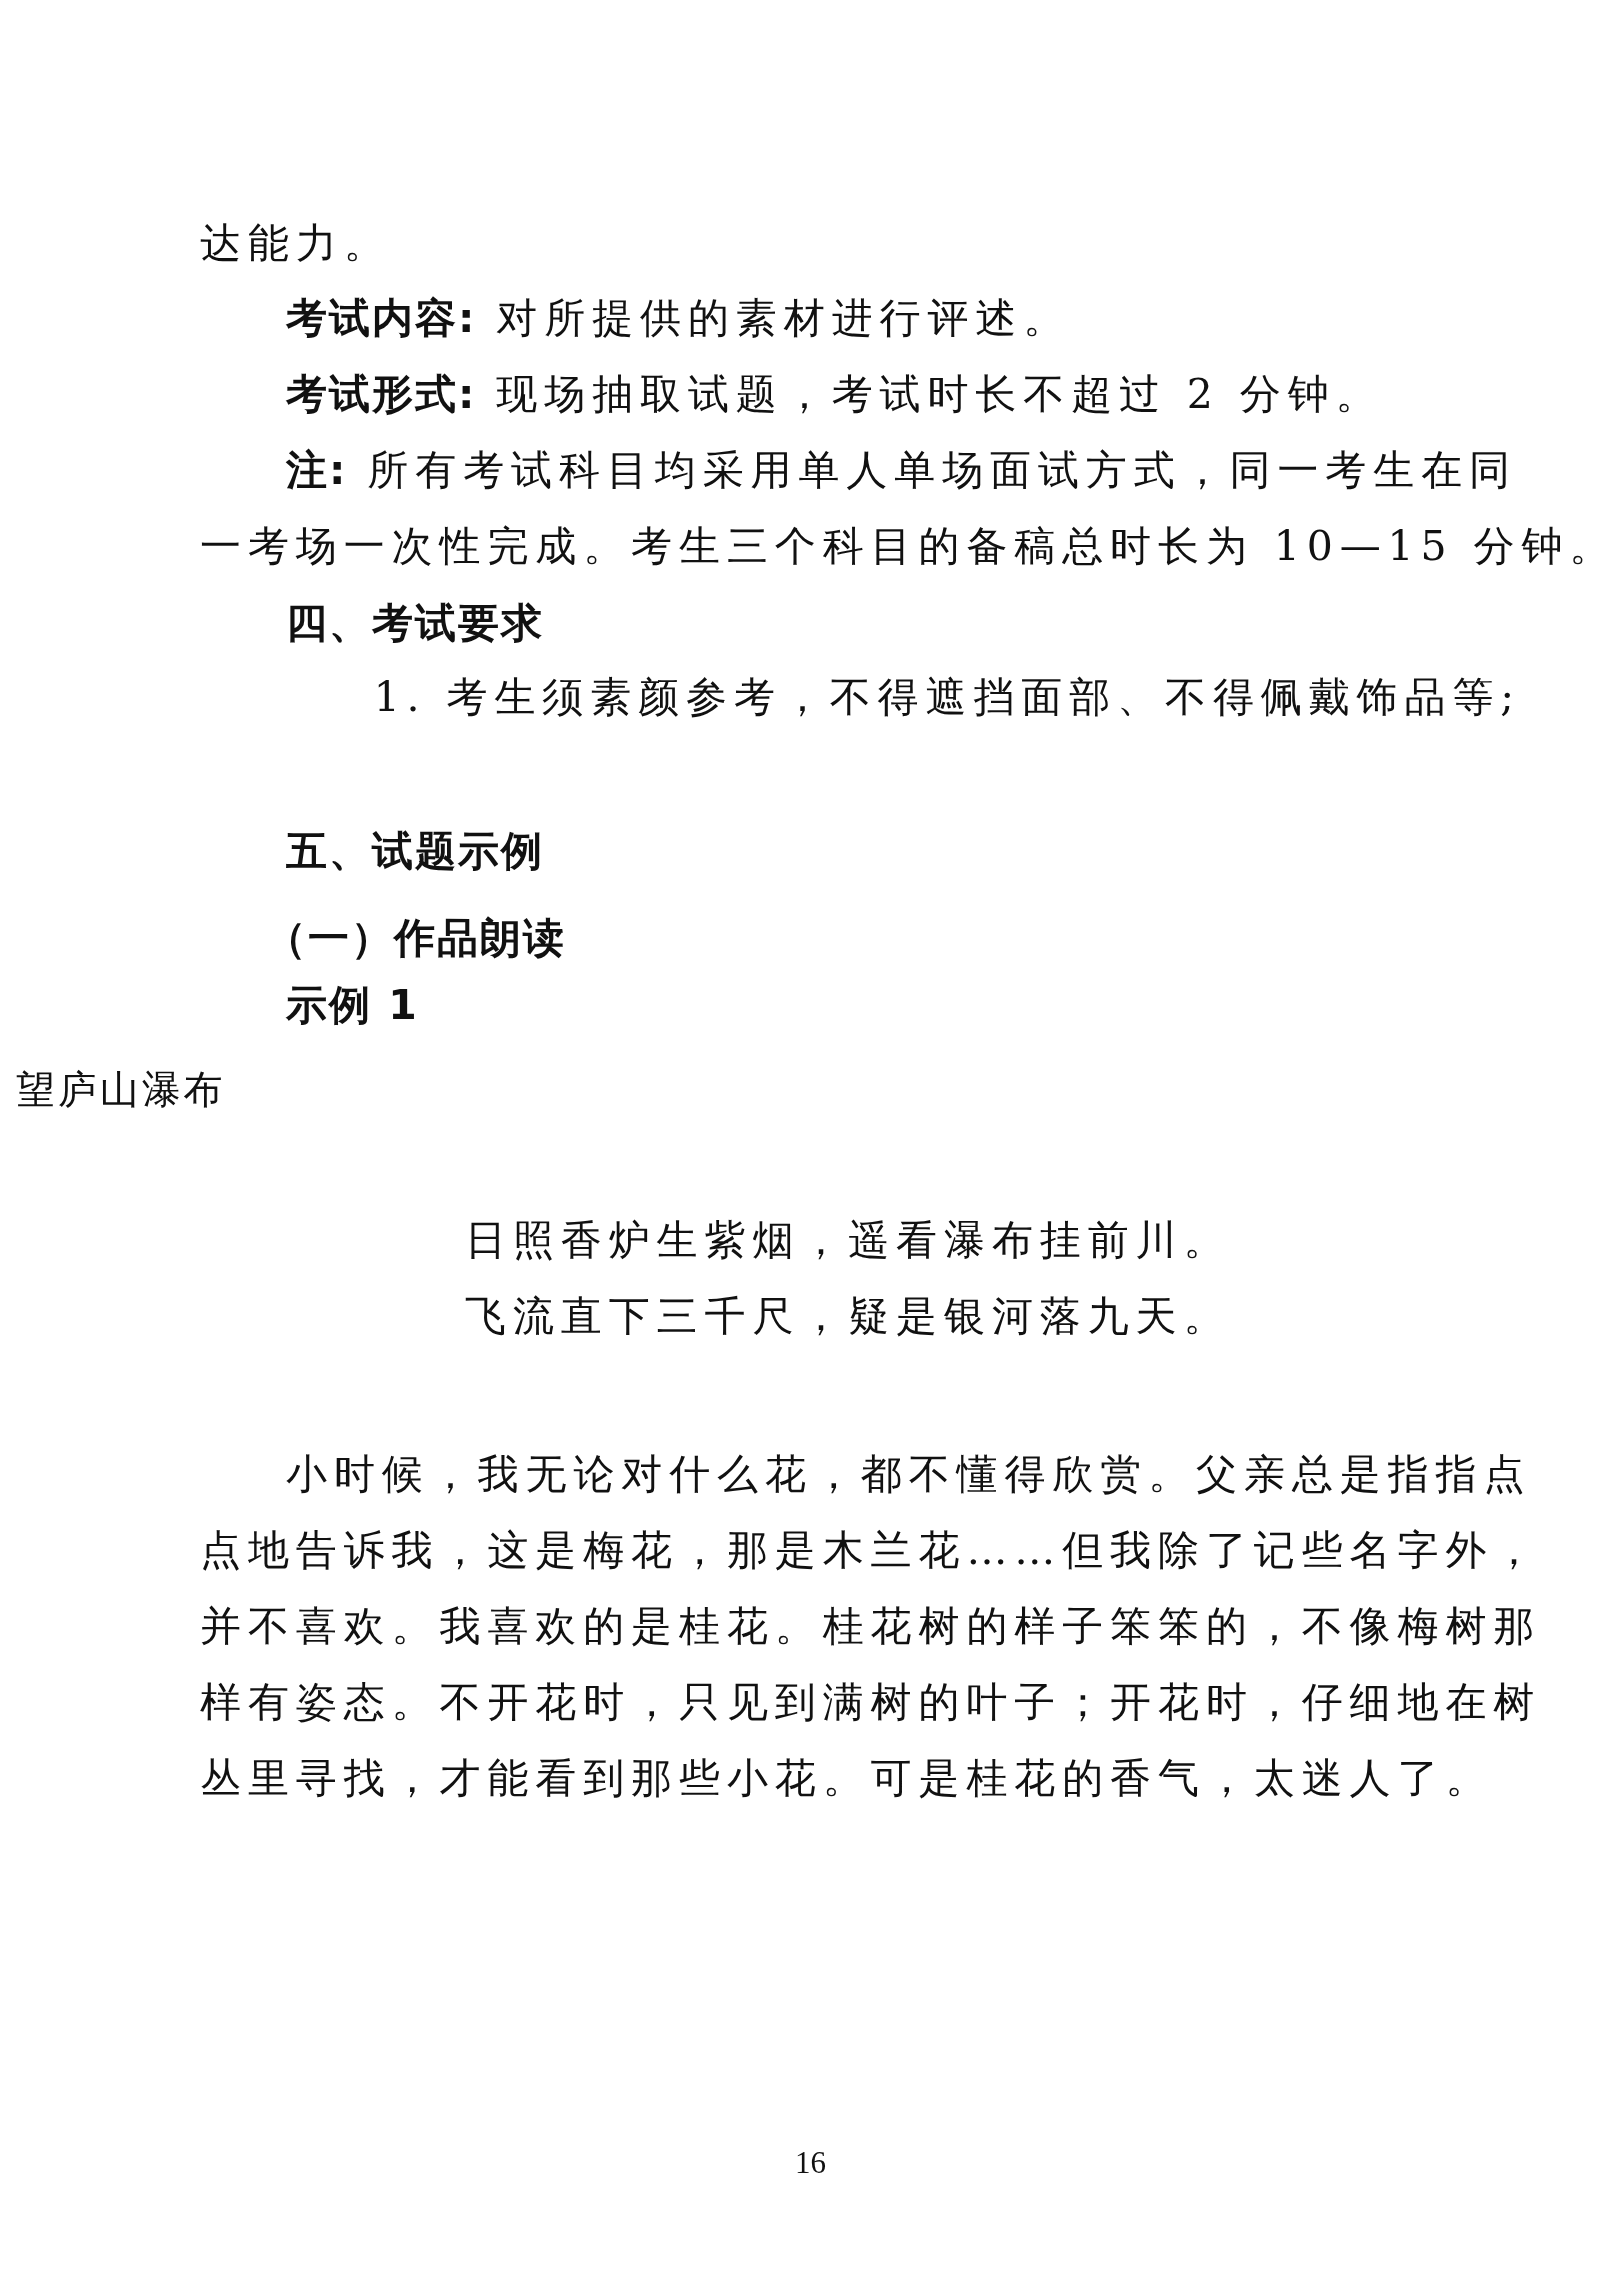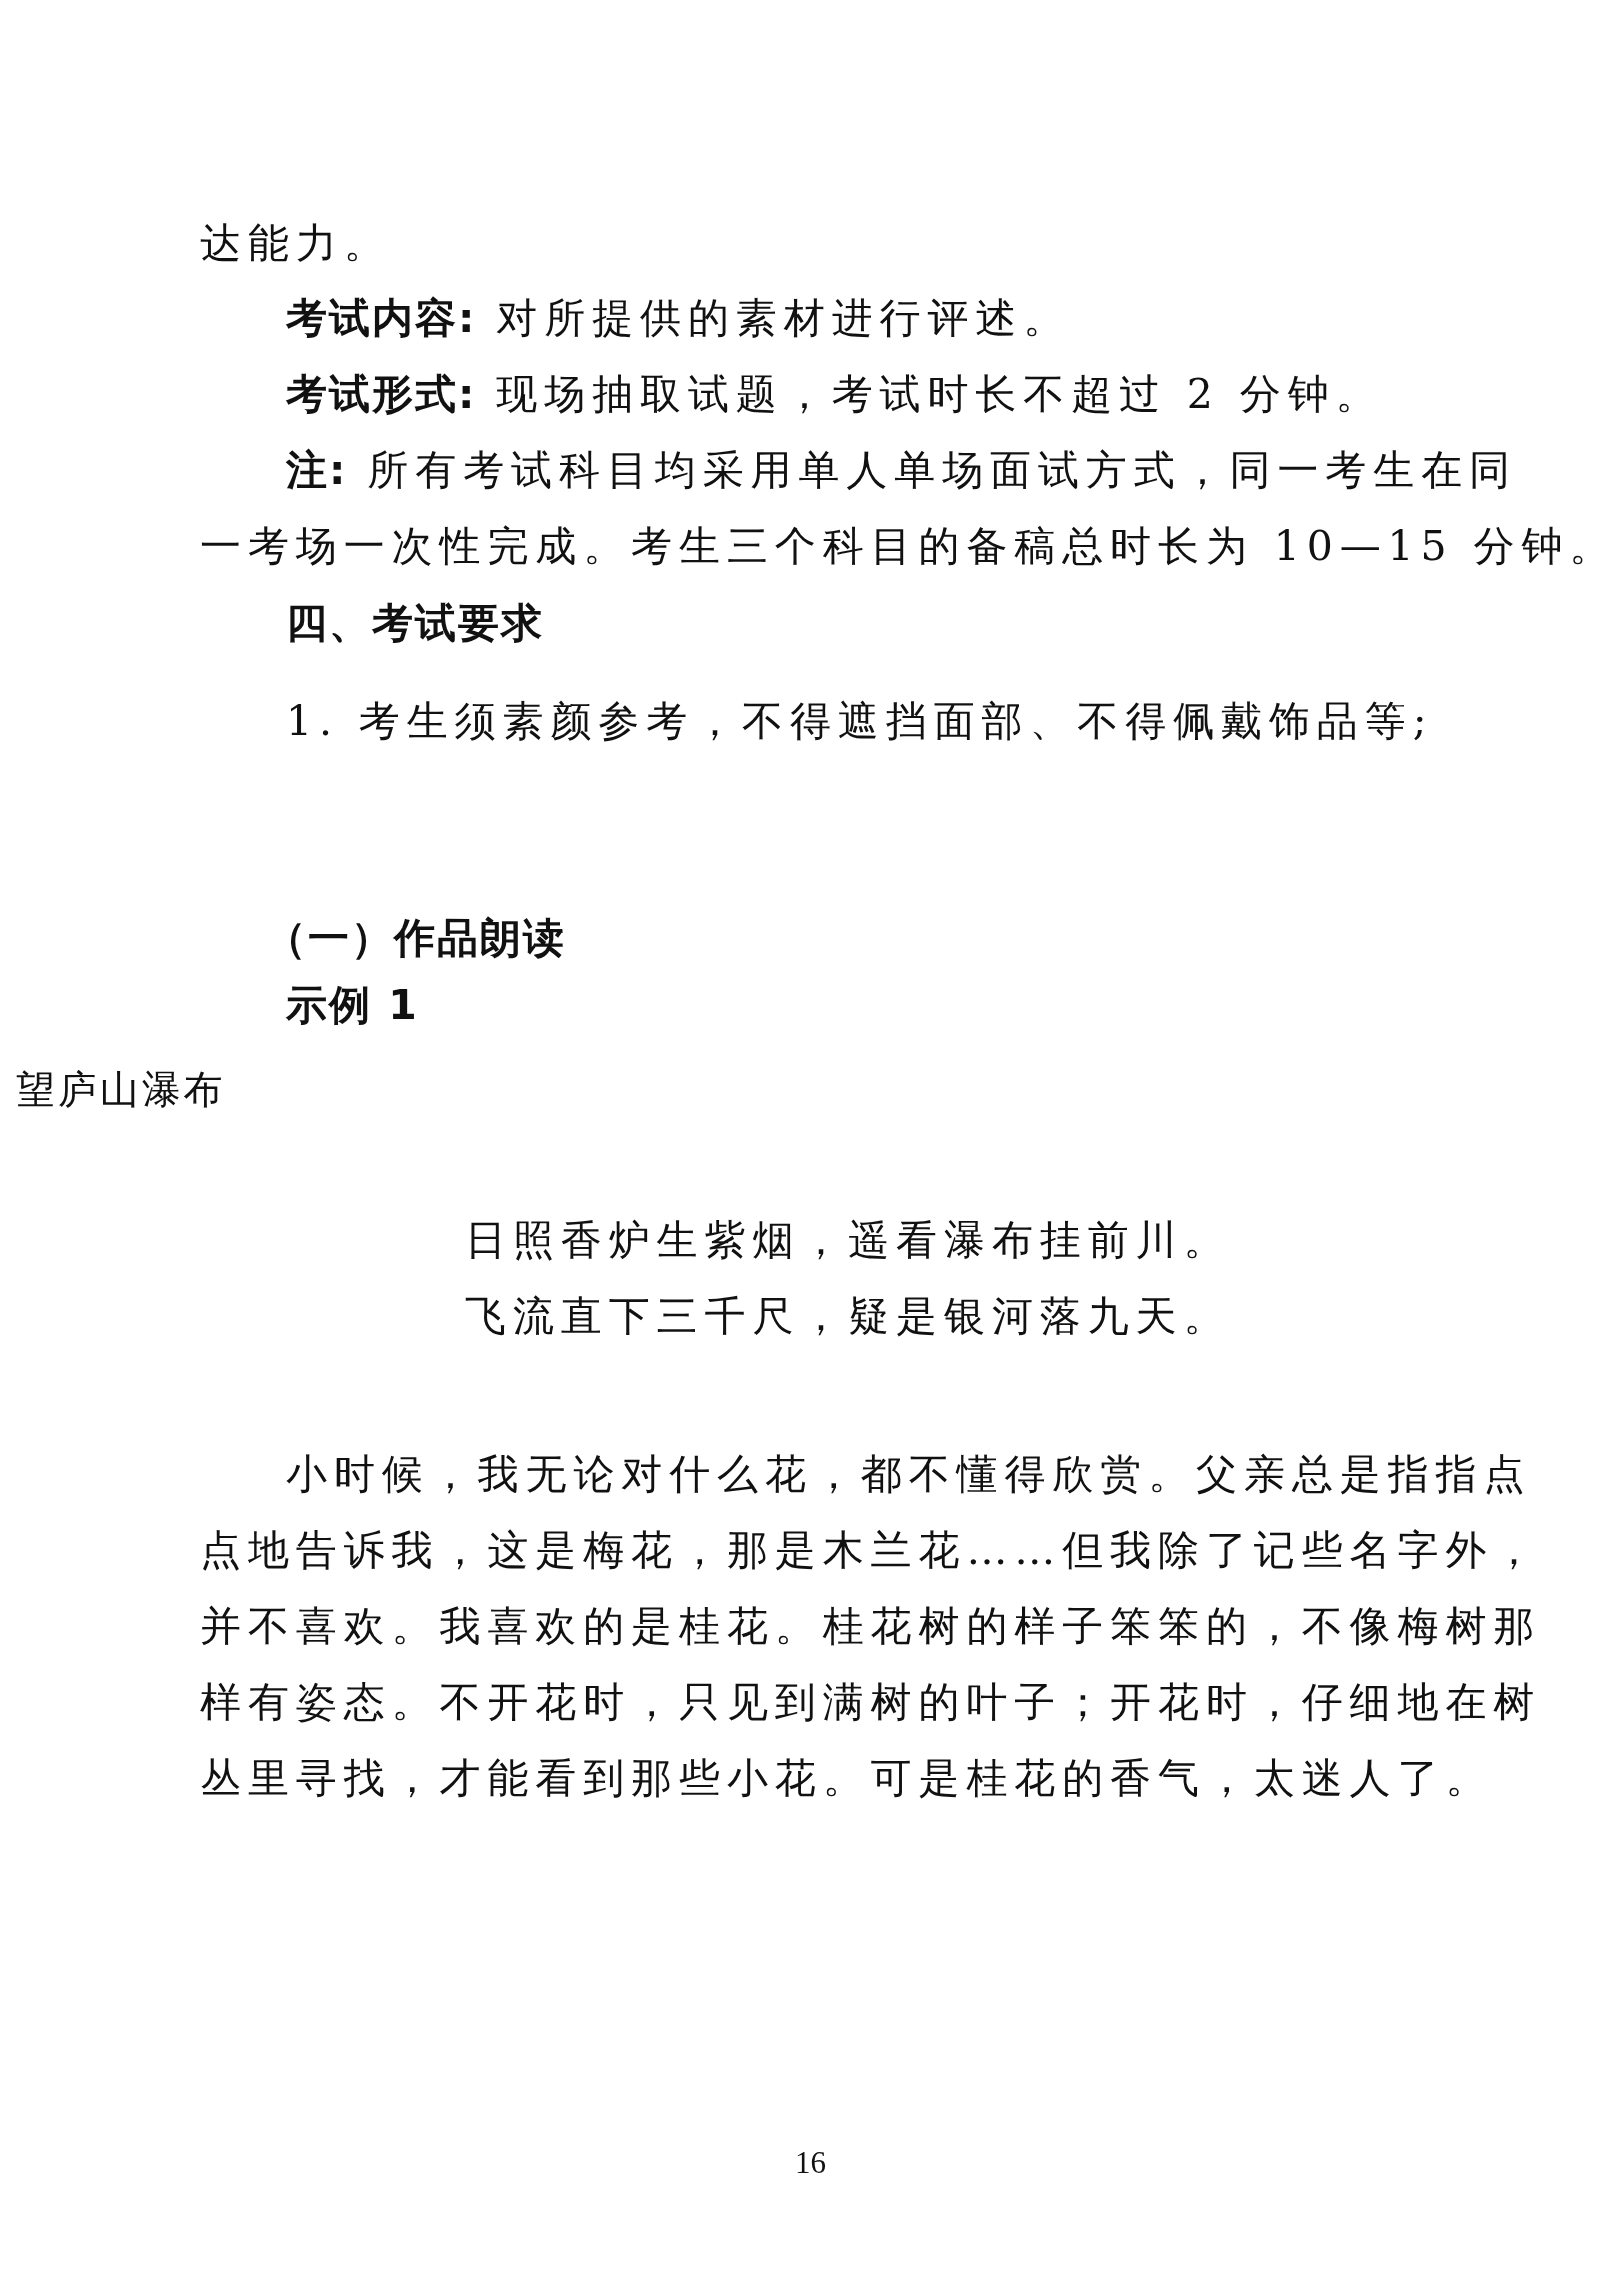--- a/index.html
+++ b/index.html
@@ -33,23 +33,24 @@
   </div>
 
   <div class="line indent" style="top:445px;">
     <span class="label">注:</span><span> 所有考试科目均采用单人单场面试方式，同一考生在同</span>
   </div>
 
   <div class="line" style="top:521px;">一考场一次性完成。考生三个科目的备稿总时长为 10—15 分钟。</div>
 
   <div class="line indent bold" style="top:598px;">四、考试要求</div>
 
-  <div class="line indent" style="top:696px;">1. 考生须素颜参考，不得遮挡面部、不得佩戴饰品等;</div>
+  <div class="line indent" style="top:672px;text-align:right;">1. 考生须素颜参考，不得遮挡面部、不得佩戴饰品等;</div>
 
 
+  <div class="line indent bold" style="top:826px;">五、试题示例</div>
 
   <div class="line bold" style="top:913px; left:265px;">（一）作品朗读</div>
 
   <div class="line indent bold" style="top:980px;">示例 1</div>
 
   <div class="line center poem-title" style="top:1064px;">望庐山瀑布</div>
 
 
   <div class="line poem-line" style="top:1215px;">日照香炉生紫烟，遥看瀑布挂前川。</div>
 

